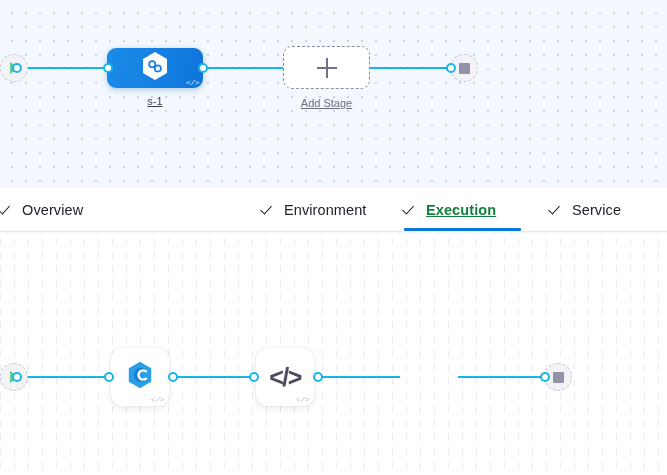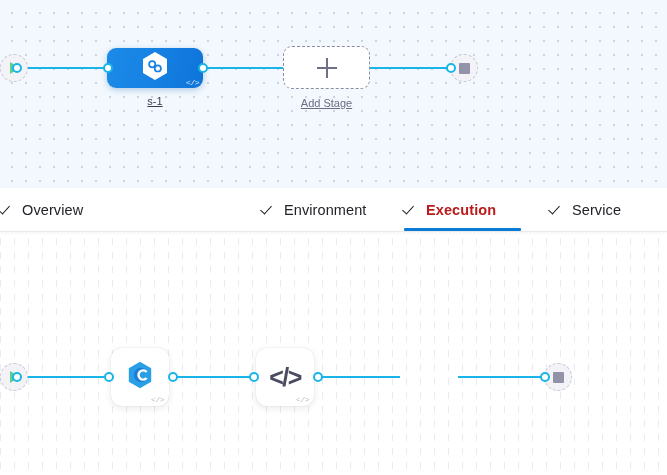--- a/index.html
+++ b/index.html
@@ -55,21 +55,22 @@
     cursor: pointer;
     white-space: nowrap;
   }
   .tab .tab-label {
     font-size: 14.5px;
     color: #22222a;
     letter-spacing: 0.1px;
   }
   .tab.active .tab-label {
     font-weight: bold;
-    color: #b91c1c;
+    color: #15803d;
+    text-decoration: underline;
   }
   .tab .check {
     display: inline-block;
     width: 13px;
     height: 13px;
     position: relative;
     flex: none;
   }
   .tab .check::before {
     content: "";

